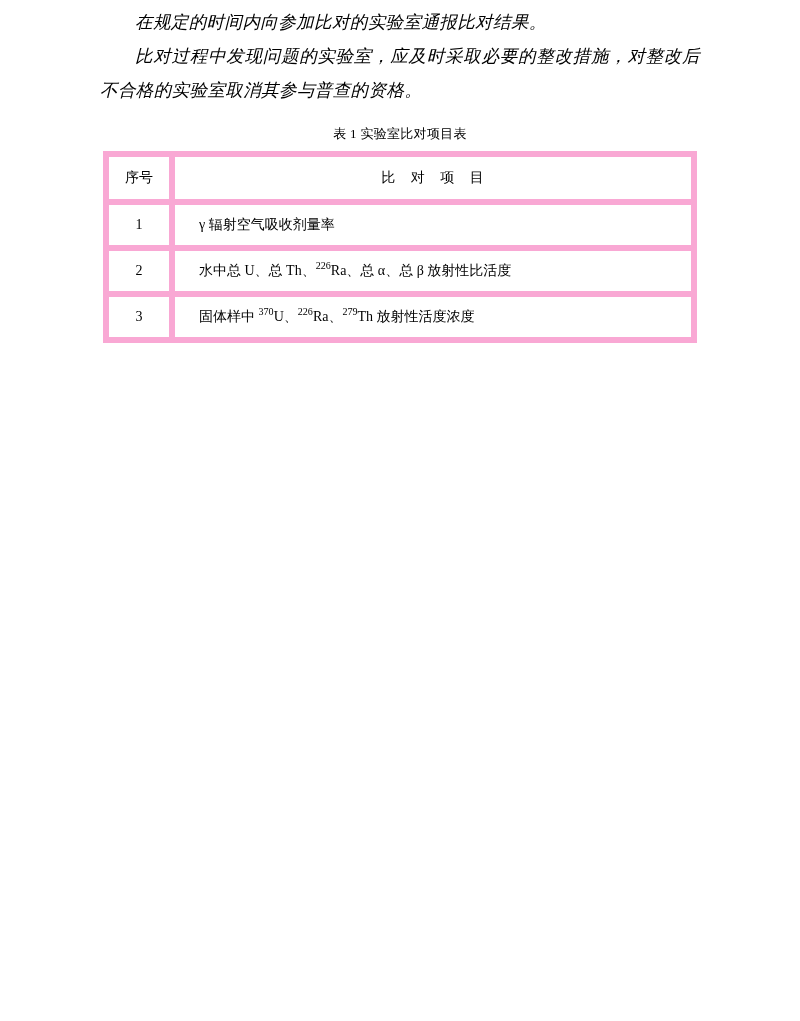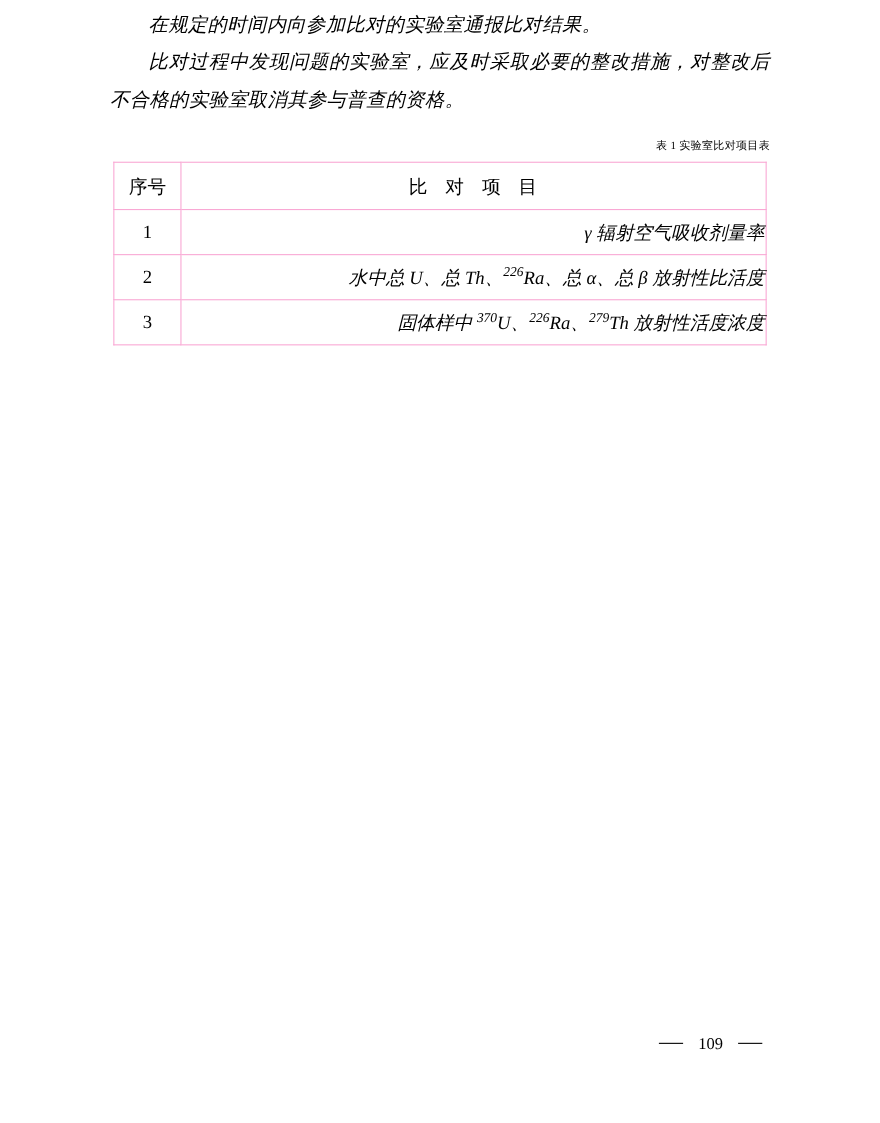--- a/index.html
+++ b/index.html
@@ -33,54 +33,53 @@
   .para {
     margin: 0;
     text-indent: 2em;
     font-style: italic;
   }
   .p1 { padding-top: 5px; }
   .p2 { }
   .p3 { }
 
   .table-caption {
-    text-align: right;
-    font-size: 10px;
+    text-align: center;
+    font-size: 13px;
     font-family: "Liberation Serif", "DejaVu Serif", serif;
     margin-top: 18px;
     margin-bottom: 8px;
     letter-spacing: 0.3px;
   }
 
   table.cmp {
     border-collapse: collapse;
     width: 594px;
     margin: 0 auto;
     table-layout: fixed;
   }
   table.cmp td, table.cmp th {
-    border: 1px solid #f9a8d4;
+    border: 6px solid #f9a8d4;
     font-weight: normal;
-    font-size: 17px;
+    font-size: 14px;
     font-family: "Liberation Serif", "DejaVu Serif", serif;
   }
   table.cmp th.col-no, table.cmp td.col-no {
     width: 58px;
     text-align: center;
   }
   table.cmp th.col-item {
     text-align: center;
     letter-spacing: 6px;
     padding-left: 6px;
     margin-left: 36px;
   }
   table.cmp td.col-item {
-    text-align: right;
+    text-align: left;
     padding-left: 24px;
-    font-style: italic;
   }
   table.cmp thead th {
     height: 40px;
   }
   table.cmp tbody td {
     height: 38px;
   }
   .cell-inner {
     display: block;
   }
@@ -150,19 +149,14 @@
       </tr>
       <tr>
         <td class="col-no">3</td>
         <td class="col-item">
             <span class="cell-inner"><span>固体样中 </span><sup>370</sup><span>U、</span><sup>226</sup><span>Ra、</span><sup>279</sup><span>Th 放射性活度浓度</span></span>
           </td>
       </tr>
     </tbody>
   </table>
 
-  <div class="footer">
-    <span class="footer-inner">
-      <span class="dash"></span><span class="pnum">109</span><span class="dash"></span>
-    </span>
-  </div>
 
 </div>
 
 </body></html>

